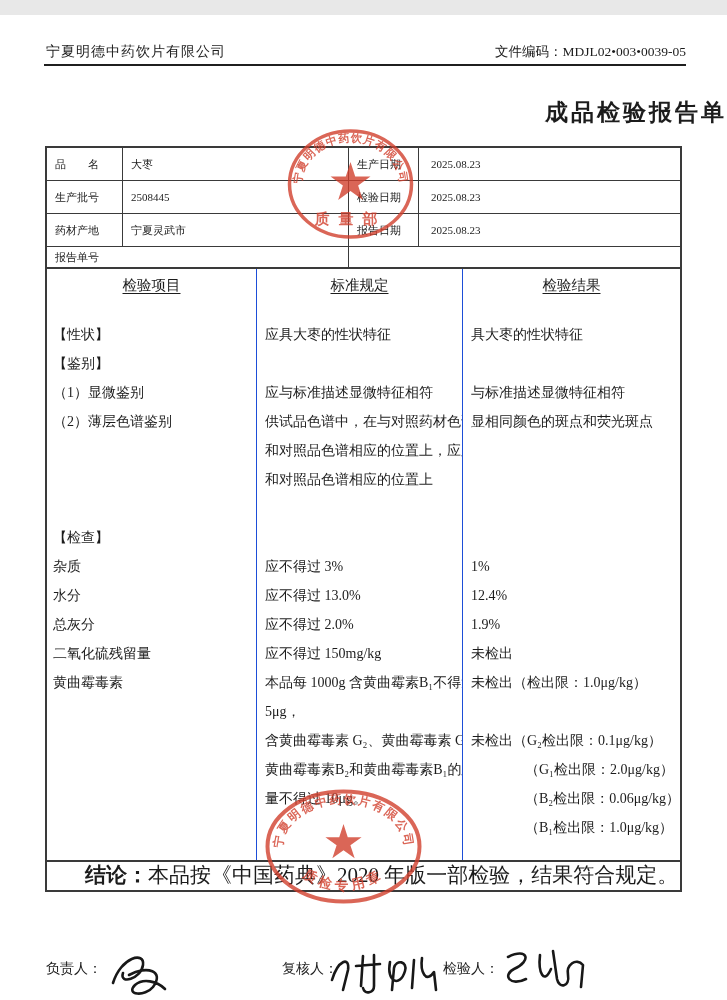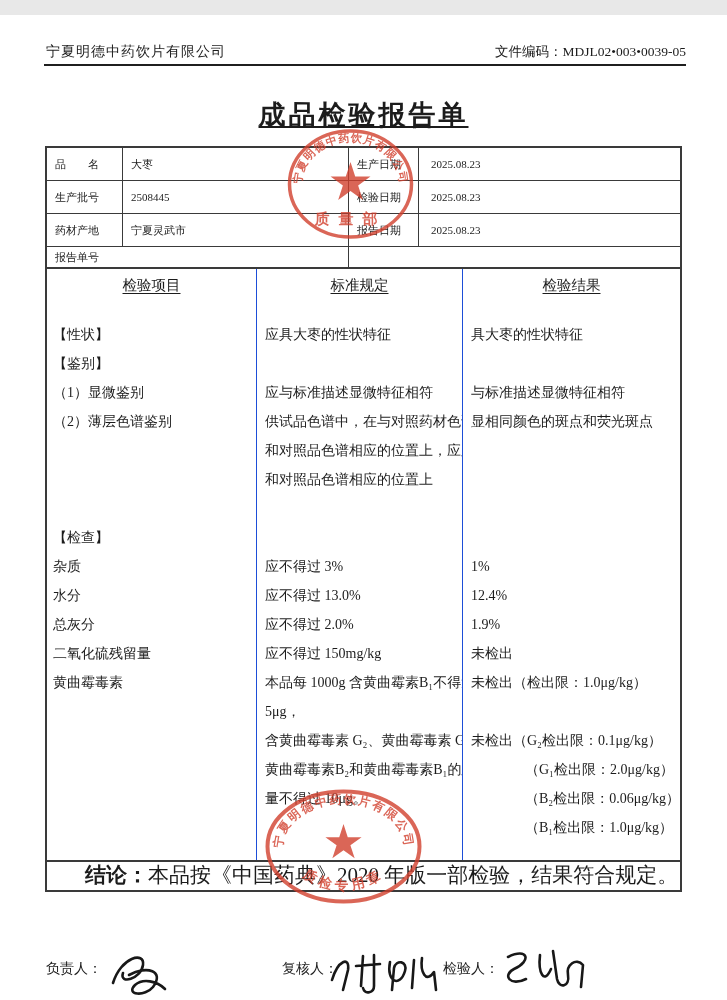--- a/index.html
+++ b/index.html
@@ -5,22 +5,22 @@
   * { box-sizing: border-box; margin: 0; padding: 0; }
   html,body { background:#e8e8e8; }
   .page {
     position: relative; width: 727px; height: 1000px; background: #ffffff;
     font-family: "Liberation Serif", "DejaVu Serif", serif; color: #1c1c1c;
     overflow: hidden; margin: 15px auto;
   }
   .hdr-company { position:absolute; left:46px; top:28px; font-size:14px; letter-spacing:1px; }
   .hdr-code    { position:absolute; right:41px; top:28px; font-size:13.5px; }
   .hdr-rule    { position:absolute; left:44px; right:41px; top:49px; height:2px; background:#1f1f1f; }
-  .doc-title   { position:absolute; left:0; right:0; top:82px; text-align:center;
-                 font-size:27px; font-weight:bold; letter-spacing:3px;text-decoration:underline; }
+  .doc-title   { position:absolute; left:0; right:0; top:82px; text-align:right;
+                 font-size:23px; font-weight:bold; letter-spacing:3px; }
 
   
   .info-table { position:absolute; left:45px; top:131px; width:637px; height:123px;
                 border:2px solid #3a3a3a; display:grid;
                 grid-template-columns:76px 226px 70px 1fr;
                 grid-template-rows:33px 33px 33px 1fr; font-size:11px; }
   .ic { border-right:1px solid #3a3a3a; border-bottom:1px solid #3a3a3a;
         display:flex; align-items:center; padding-left:8px; white-space:nowrap; }
   .ic.last-c { border-right:none; }
   .ic.last-r { border-bottom:none; }

